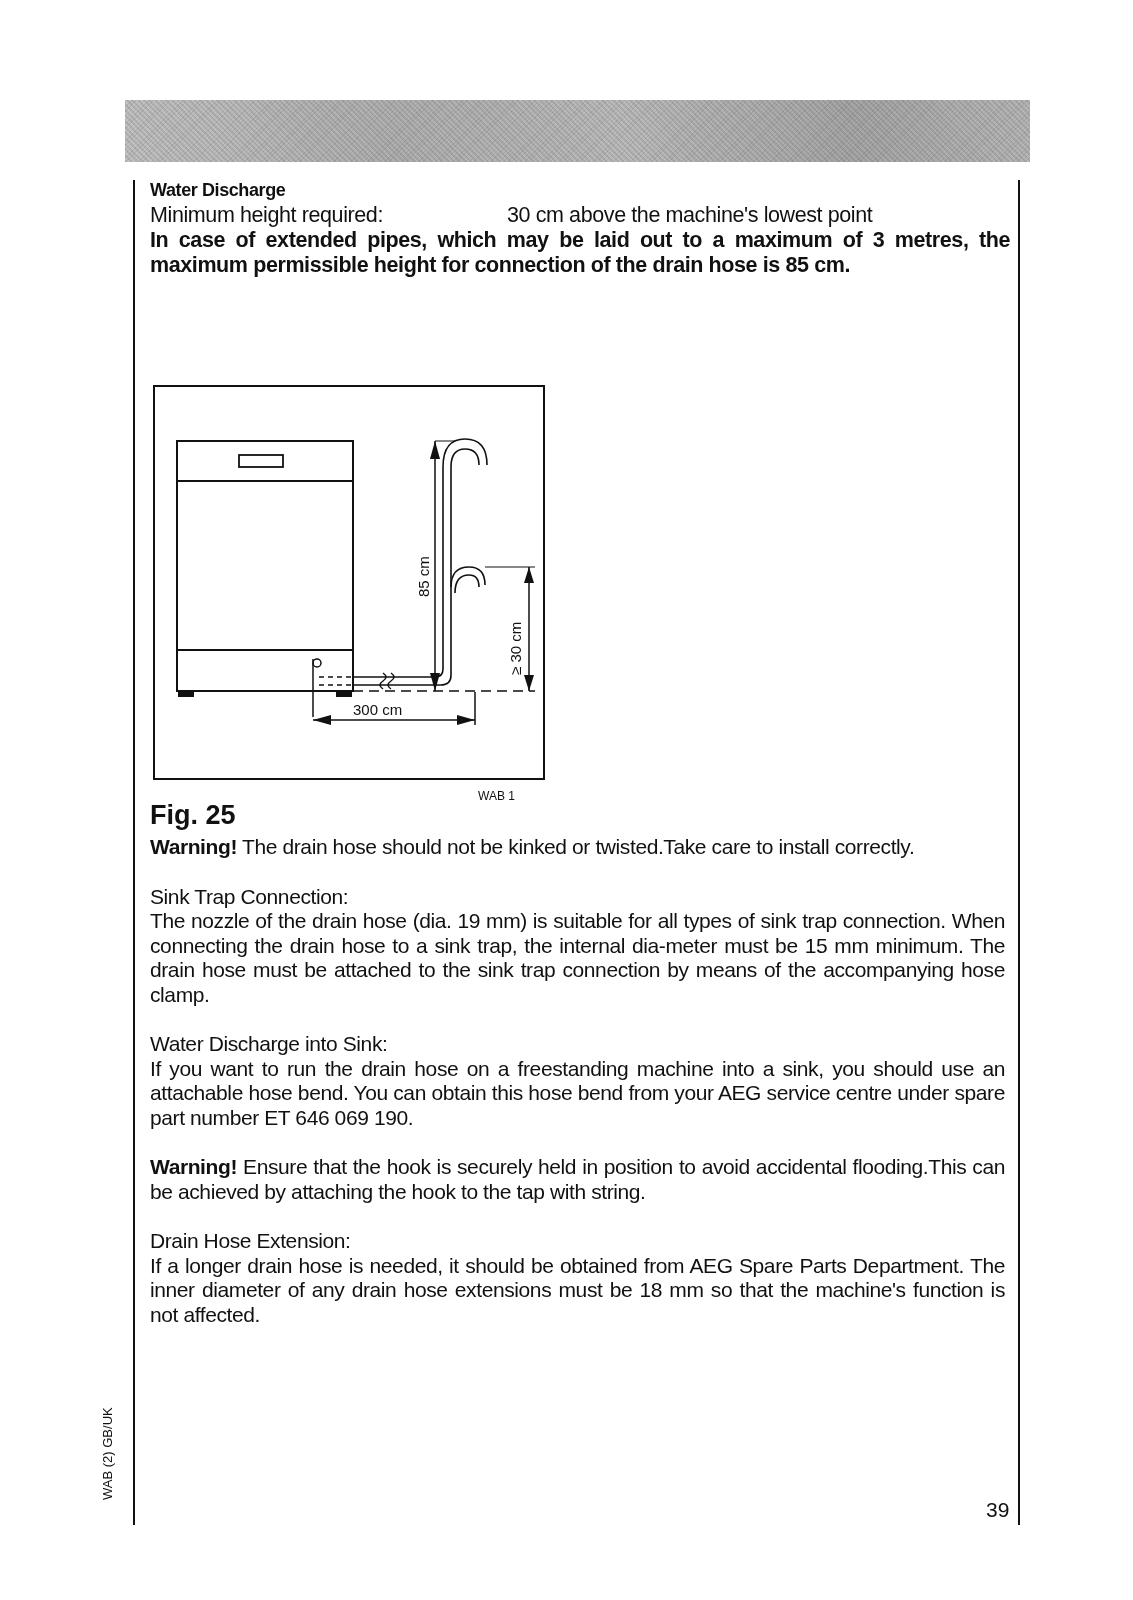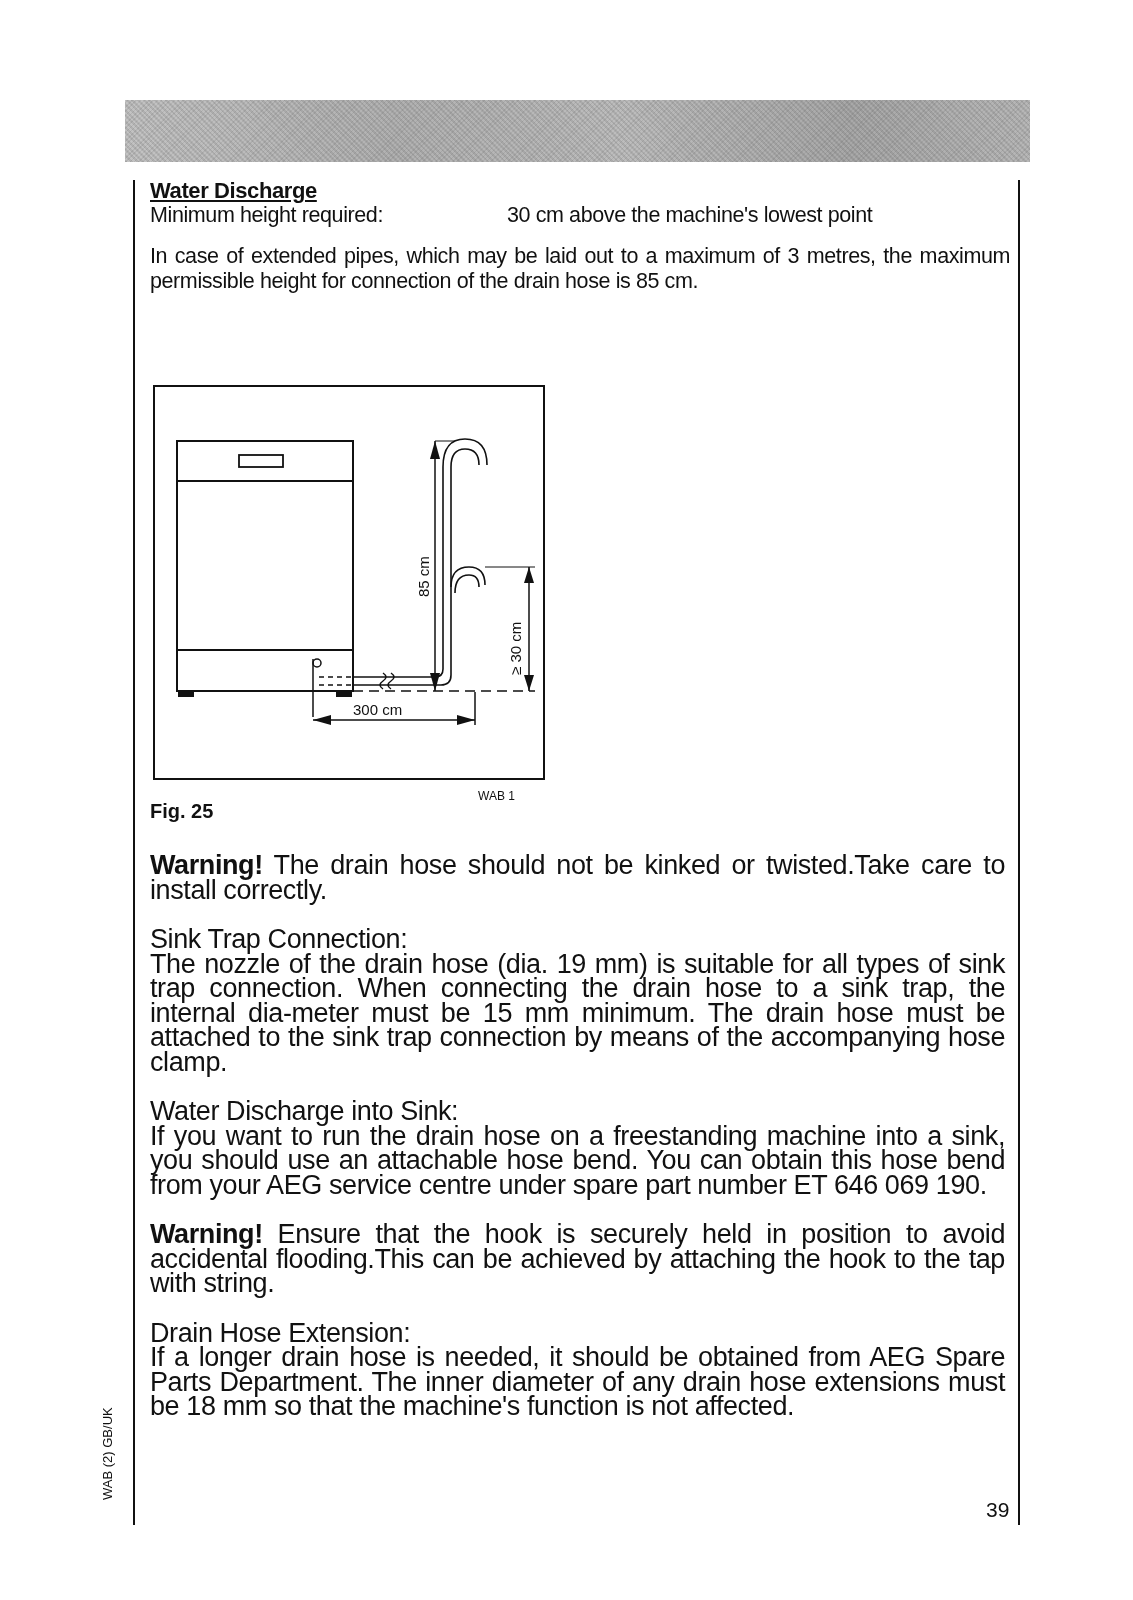--- a/index.html
+++ b/index.html
@@ -8,31 +8,31 @@
   .banner { position:absolute; left:125px; top:100px; width:905px; height:62px;
             background:
               repeating-linear-gradient(45deg, rgba(0,0,0,0.10) 0 2px, rgba(255,255,255,0.0) 2px 4px),
               repeating-linear-gradient(-45deg, rgba(0,0,0,0.08) 0 1px, rgba(255,255,255,0.0) 1px 3px),
               linear-gradient(90deg, #bdbdbd, #a9a9a9 30%, #b6b6b6 55%, #9f9f9f 80%, #b0b0b0);
             opacity:0.9; }
   .rule-left { position:absolute; left:133px; top:180px; width:2px; height:1345px; background:#111; }
   .rule-right { position:absolute; left:1018px; top:180px; width:2px; height:1345px; background:#111; }
   .content { position:absolute; left:150px; top:178px; width:860px; font-size:21.5px; line-height:25px;
              letter-spacing:-0.4px; }
-  .h { font-weight:bold; font-size:22px;text-decoration:underline; }
+  .h { font-weight:bold; font-size:18px; }
   .row { display:flex; }
   .row .k { width:357px; }
   p { margin:0; }
-  .para { margin-top:16px; text-align:justify; }
+  .para { margin-top:0; text-align:justify;font-weight:bold; }
   .gap { margin-top:25px; }
   .figure { position:absolute; left:153px; top:385px; width:392px; height:395px; border:2px solid #111; box-sizing:border-box; }
   .figure svg { position:absolute; left:0; top:0; }
   .fig-code { position:absolute; left:478px; top:789px; font-size:12px; }
-  .fig-label { position:absolute; left:150px; top:800px; font-size:20px; font-weight:bold; }
-  .lower { position:absolute; left:150px; top:853px; width:855px; font-size:27px; line-height:24.5px; letter-spacing:-0.4px; }
+  .fig-label { position:absolute; left:150px; top:800px; font-size:27px; font-weight:bold; }
+  .lower { position:absolute; left:150px; top:835px; width:855px; font-size:21px; line-height:24.5px; letter-spacing:-0.4px; }
   .lower p { text-align:justify; }
   .bold { font-weight:bold; }
   .side { position:absolute; left:100px; top:1500px; transform-origin:left top; transform:rotate(-90deg);
           font-size:13px; white-space:nowrap; }
   .pageno { position:absolute; left:986px; top:1498px; font-size:21px; }
 </style>
 </head>
 <body>
 
 <div class="banner"></div>

